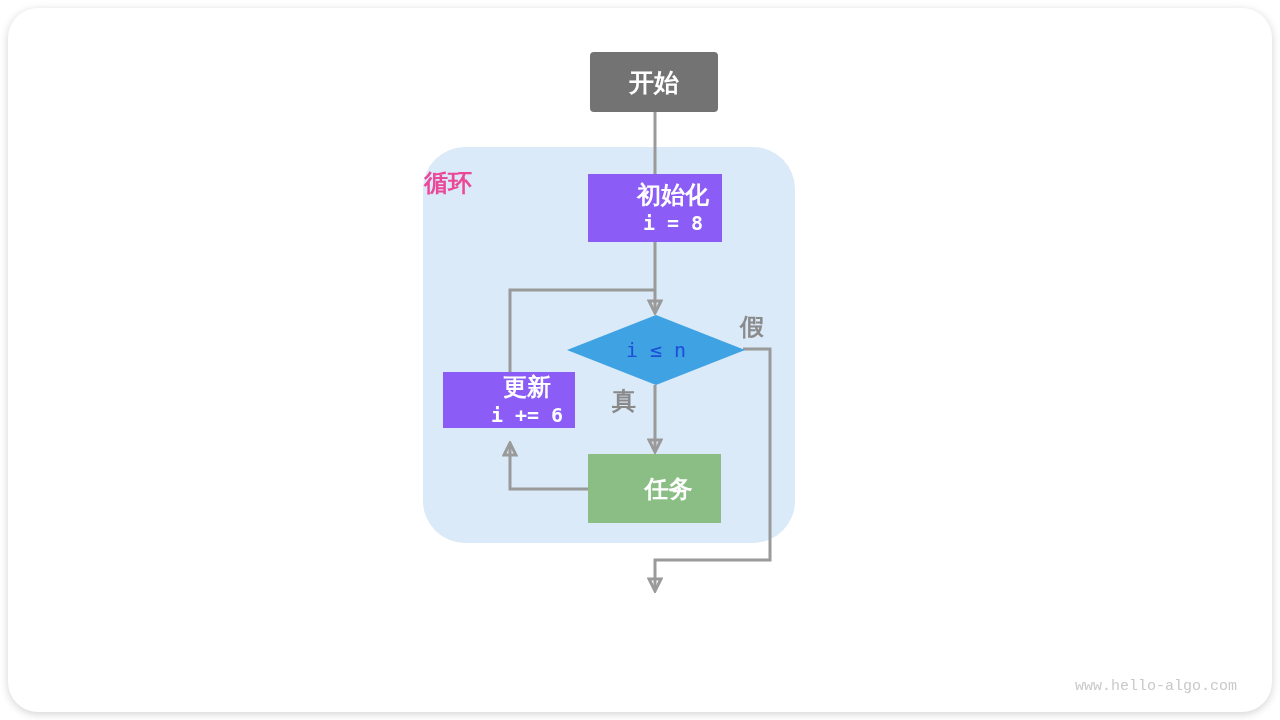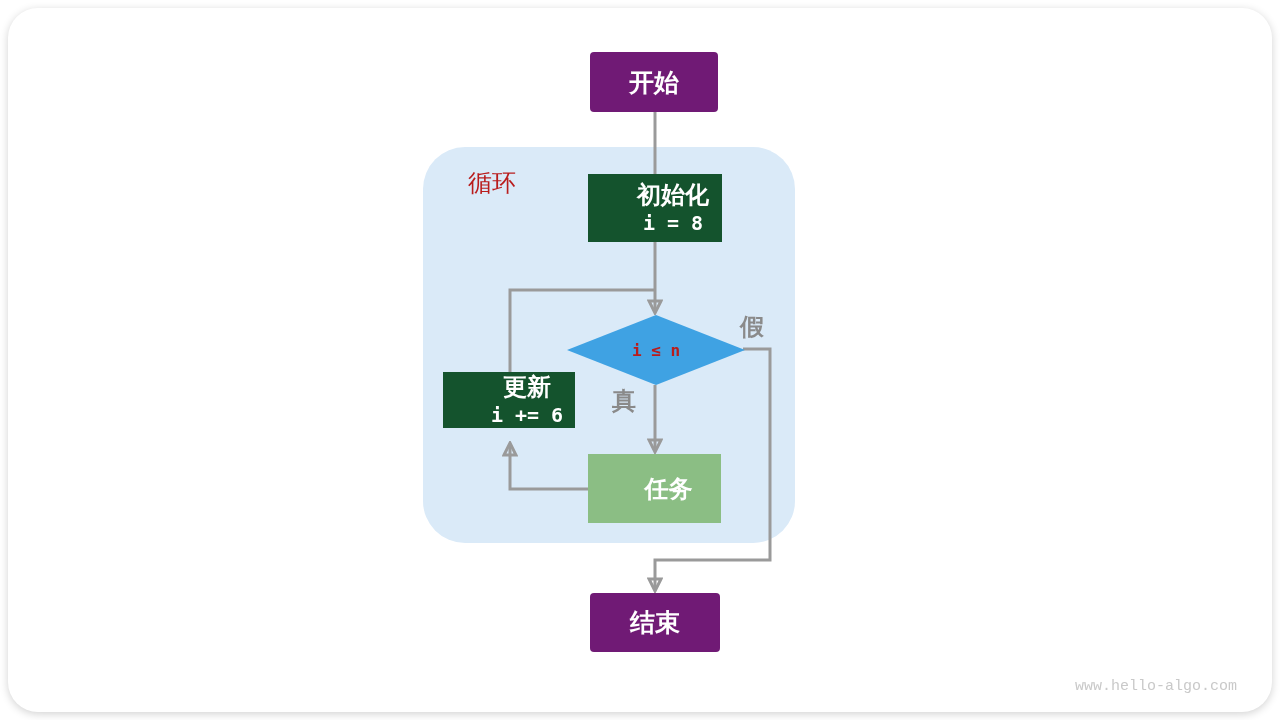--- a/index.html
+++ b/index.html
@@ -28,43 +28,43 @@
   .loop-box {
     position: absolute;
     left: 423px; top: 147px;
     width: 372px; height: 396px;
     background: #DAEAF8;
     border-radius: 42px;
     z-index: 0;
   }
   .loop-label {
     position: absolute;
-    left: 468px; top: 167px;
+    left: 424px; top: 167px;
     font-size: 24px;
-    font-weight: 400;
-    color: #b91c1c;
+    font-weight: 700;
+    color: #ec4899;
     z-index: 2;
   }
   .node {
     position: absolute;
     display: flex;
     flex-direction: column;
     align-items: center;
     justify-content: center;
     color: #ffffff;
     z-index: 2;
     box-sizing: border-box;
   }
   .terminal {
-    background: #701a75;
+    background: #737373;
     border-radius: 4px;
     font-size: 25px;
     font-weight: 600;
   }
-  .process { background: #14532d; padding-left: 36px; }
+  .process { background: #8b5cf6; padding-left: 36px; }
   .task    { background: #8BBE84; }
   .node-cn   { font-size: 24px; font-weight: 600; line-height: 1.25; }
   .node-code {
     font-family: "DejaVu Sans Mono", monospace;
     font-size: 20px;
     font-weight: 700;
     line-height: 1.3;
   }
   #node-start { left: 590px; top: 52px;  width: 128px; height: 60px; }
   #node-init  { left: 588px; top: 174px; width: 134px; height: 68px; }
@@ -75,24 +75,24 @@
     position: absolute;
     left: 567px; top: 315px;
     width: 178px; height: 70px;
     z-index: 2;
   }
   .diamond svg { position: absolute; left: 0; top: 0; }
   .diamond .cond-text {
     position: absolute;
     left: 0; top: 0; width: 100%; height: 100%;
     display: flex; align-items: center; justify-content: center;
-    color: #b91c1c;
+    color: #1d4ed8;
     font-family: "DejaVu Sans Mono", monospace;
-    font-size: 16px;
-    font-weight: 700;
+    font-size: 20px;
+    font-weight: 400;
   }
   .branch-label {
     position: absolute;
     font-size: 24px;
     font-weight: 700;
     color: #8A8A8A;
     z-index: 2;
   }
   #label-true  { left: 612px; top: 385px; }
   #label-false { left: 740px; top: 311px; }
@@ -146,22 +146,19 @@
 
   <div id="node-update" class="node process">
     <span class="node-cn">更新</span>
     <span class="node-code">i += 6</span>
   </div>
 
   <div id="node-task" class="node task">
     <span class="node-cn">任务</span>
   </div>
 
-  <div id="node-end" class="node terminal">
-    <span>结束</span>
-  </div>
 
   <div id="label-true" class="branch-label">真</div>
   <div id="label-false" class="branch-label">假</div>
 
   <div class="watermark">www.hello-algo.com</div>
 
 </div>
 
 </body></html>

